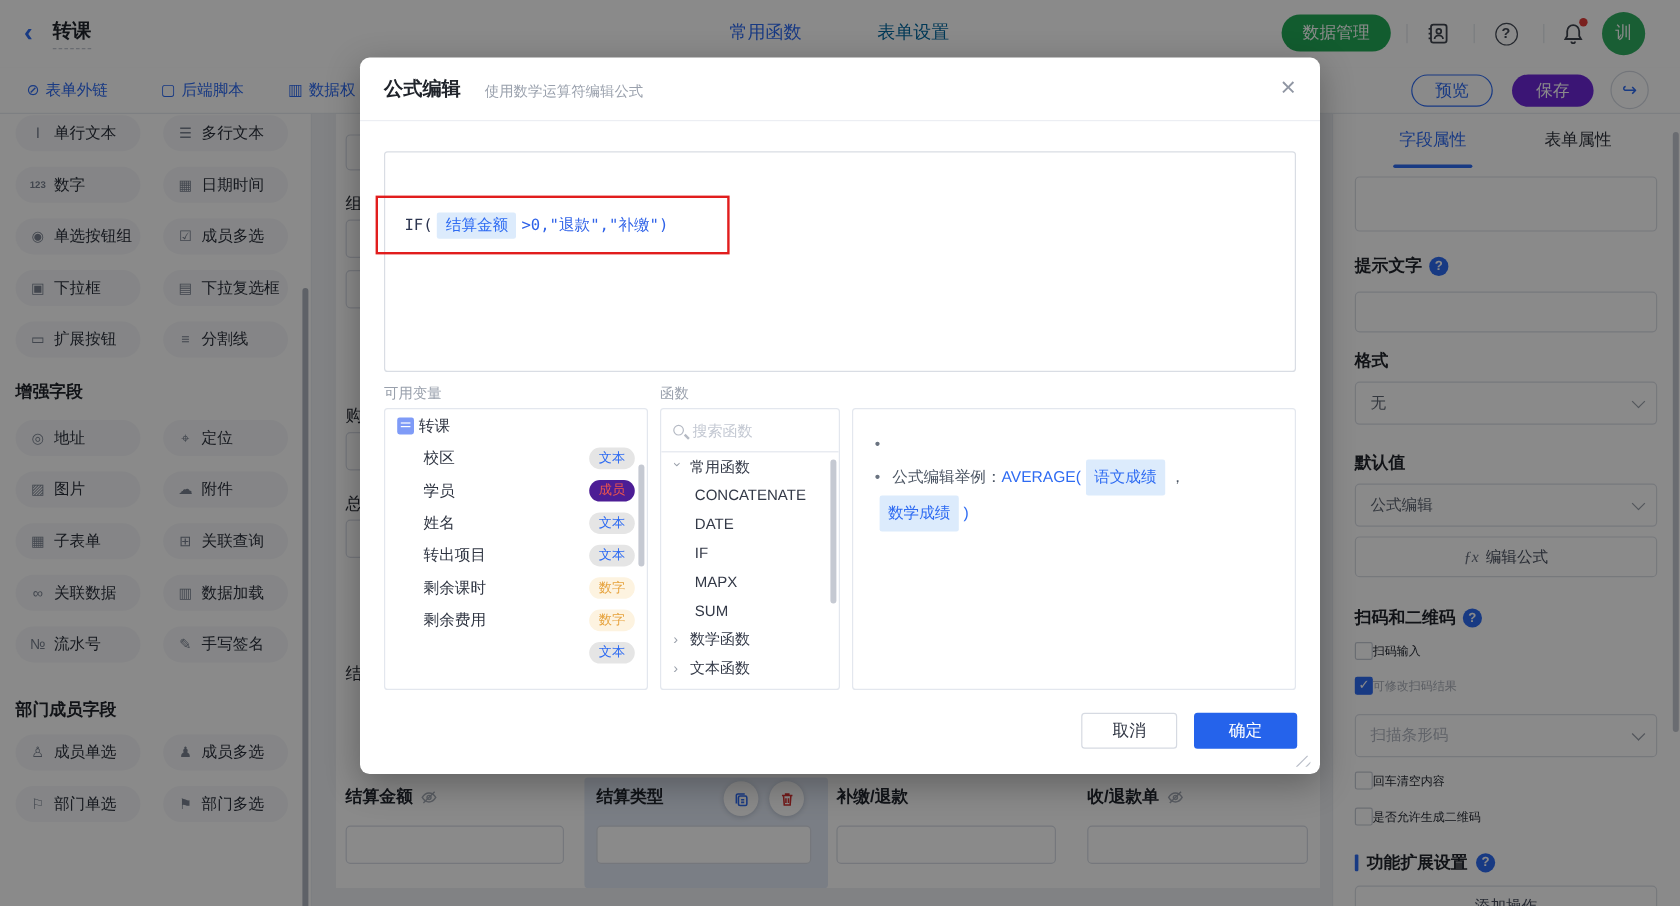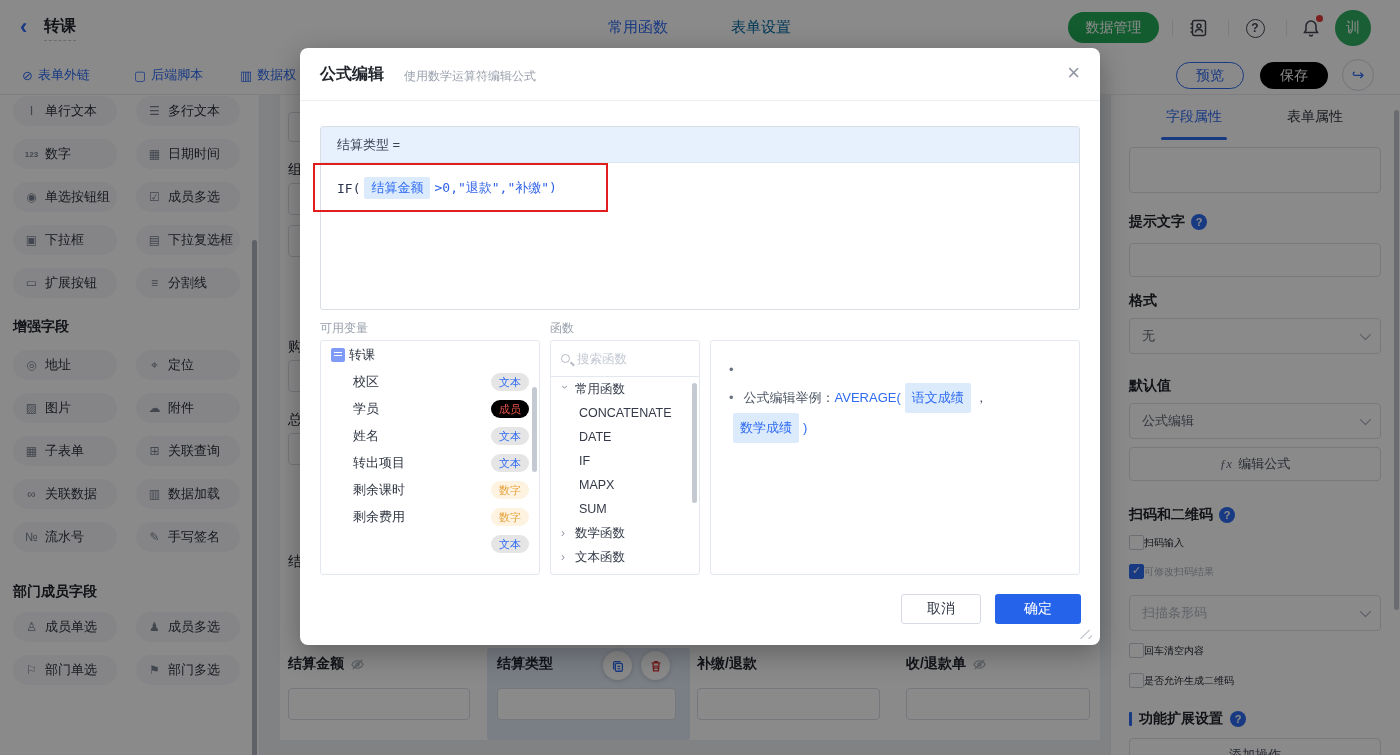--- a/index.html
+++ b/index.html
@@ -18,21 +18,21 @@
   .tb-ic { position:absolute; top:15px; width:26px; height:26px; display:flex; align-items:center; justify-content:center; color:#40454f; cursor:pointer; }
   .help-circ { width:19px; height:19px; border:1.6px solid #444a55; border-radius:50%; font-size:12px; display:flex; align-items:center; justify-content:center; color:#444a55; font-weight:bold; }
   .bell-dot { position:absolute; right:1px; top:0px; width:7px; height:7px; background:#e23c39; border-radius:50%; }
   .avatar { position:absolute; left:1335px; top:10px; width:36px; height:36px; border-radius:50%; background:#2fae60; color:#fff; font-size:14px; display:flex; align-items:center; justify-content:center; cursor:pointer; }
 
   
   #toolbar { position:absolute; left:0; top:56px; width:1400px; height:39px; background:#fff; border-bottom:1px solid #e7eaf0; z-index:1; }
   .tl-link { position:absolute; top:10px; font-size:13px; color:#2e6bf2; display:flex; align-items:center; gap:5px; cursor:pointer; }
   .tl-link i { font-style:normal; font-size:13px; }
   .btn-preview { position:absolute; left:1176px; top:6px; width:68px; height:27px; border:1px solid #2e6bf2; color:#2e6bf2; border-radius:14px; background:#fff; font-size:14px; display:flex; align-items:center; justify-content:center; cursor:pointer; }
-  .btn-save { position:absolute; left:1260px; top:6px; width:68px; height:27px; background:#000000; color:#fff; border-radius:14px; font-size:14px; display:flex; align-items:center; justify-content:center; cursor:pointer; }
+  .btn-save { position:absolute; left:1260px; top:6px; width:68px; height:27px; background:#6d28d9; color:#fff; border-radius:14px; font-size:14px; display:flex; align-items:center; justify-content:center; cursor:pointer; }
   .btn-share { position:absolute; left:1342px; top:3px; width:32px; height:32px; border:1px solid #d4d9e2; border-radius:50%; color:#2e6bf2; font-size:15px; display:flex; align-items:center; justify-content:center; cursor:pointer; background:#fff; }
 
   
   #sidebar { position:absolute; left:0; top:95px; width:260px; height:660px; background:#fff; border-right:1px solid #e8ebf1; z-index:1; }
   .fgrid { position:absolute; left:13px; width:228px; display:grid; grid-template-columns:104px 104px; column-gap:19px; row-gap:13px; }
   .fb { height:30px; background:#f5f6f9; border-radius:16px; display:flex; align-items:center; padding-left:11px; gap:6px; font-size:13px; color:#2b303b; cursor:pointer; white-space:nowrap; overflow:hidden; }
   .fb i { font-style:normal; color:#7a8291; font-size:12px; width:15px; text-align:center; flex:none; }
   .fb i.num { font-size:8px; font-weight:bold; letter-spacing:0; }
   .sb-head { position:absolute; left:13px; font-size:14px; font-weight:bold; color:#20242b; }
   .sb-scroll { position:absolute; left:252px; top:145px; width:5px; height:560px; background:#aeb3be; border-radius:3px; cursor:pointer; }
@@ -88,21 +88,21 @@
   #vpanel { left:20px; width:220px; height:235px; }
   .vtabs { height:40px; border-bottom:1px solid #edf0f4; display:flex; }
   .vtab { flex:1; display:flex; align-items:center; justify-content:center; font-size:13px; color:#343944; cursor:pointer; position:relative; }
   .vtab.active { color:#2e6bf2; }
   .vtab.active::after { content:""; position:absolute; left:50%; transform:translateX(-50%); bottom:0; width:84px; height:2px; background:#2e6bf2; }
   .vrow { height:27px; display:flex; align-items:center; padding:0 10px; font-size:13px; color:#2f3542; cursor:pointer; }
   .vrow .nm { margin-left:4px; }
   .vrow.child { padding-left:32px; }
   .badge { margin-left:auto; height:18px; line-height:18px; padding:0 8px; border-radius:9px; font-size:11px; }
   .badge.text { color:#2e6bf2; background:#e5e5e5; }
-  .badge.member { color:#f2564a; background:#000000; }
+  .badge.member { color:#f2564a; background:#4c1d95; }
   .badge.num { color:#e6a23c; background:#fdf3e0; }
   .docicon { width:14px; height:14px; background:#7f9bf7; border-radius:2px; position:relative; flex:none; }
   .docicon::after { content:""; position:absolute; left:3px; top:4px; width:8px; height:1.5px; background:#fff; box-shadow:0 3px 0 #fff; }
   .pscroll { position:absolute; width:5px; background:#c5c9d2; border-radius:3px; right:2px; cursor:pointer; }
   #fpanel { left:250px; width:150px; height:235px; }
   .fsearch { height:36px; border-bottom:1px solid #e3e7ee; display:flex; align-items:center; padding:0 10px; gap:7px; }
   .mag { width:9px; height:9px; border:1.5px solid #b5bac4; border-radius:50%; position:relative; flex:none; }
   .mag::after { content:""; position:absolute; left:8px; top:8px; width:5px; height:1.5px; background:#b5bac4; transform:rotate(45deg); }
   .fsearch input { border:none; outline:none; width:100px; font-size:12.5px; color:#333947; font-family:inherit; }
   .fsearch input::placeholder { color:#c3c8d2; }
@@ -417,23 +417,20 @@
 
   <div id="dim"></div>
 
   <div id="modal">
     <span class="md-title">公式编辑</span>
     <span class="md-sub">使用数学运算符编辑公式</span>
     <span class="md-close">×</span>
     <div class="md-hr"></div>
 
     <div class="fbox">
-      <div class="fbox-bar">
-        <span>结算类型 =</span>
-      </div>
       <div class="fline">
         <span>IF(</span>
         <span class="ftoken">结算金额</span>
         <span class="fsuffix">&gt;0,"退款","补缴")</span>
       </div>
     </div>
     <div class="redbox"></div>
 
     <span class="sec-label" style="left:20px;top:272px">可用变量</span>
     <span class="sec-label" style="left:250px;top:272px">函数</span>

